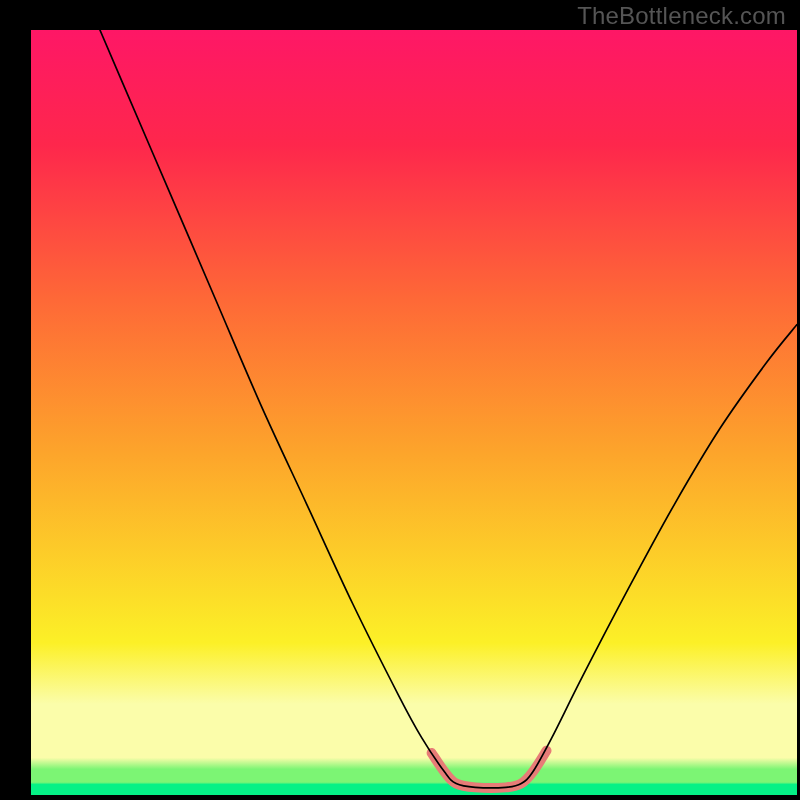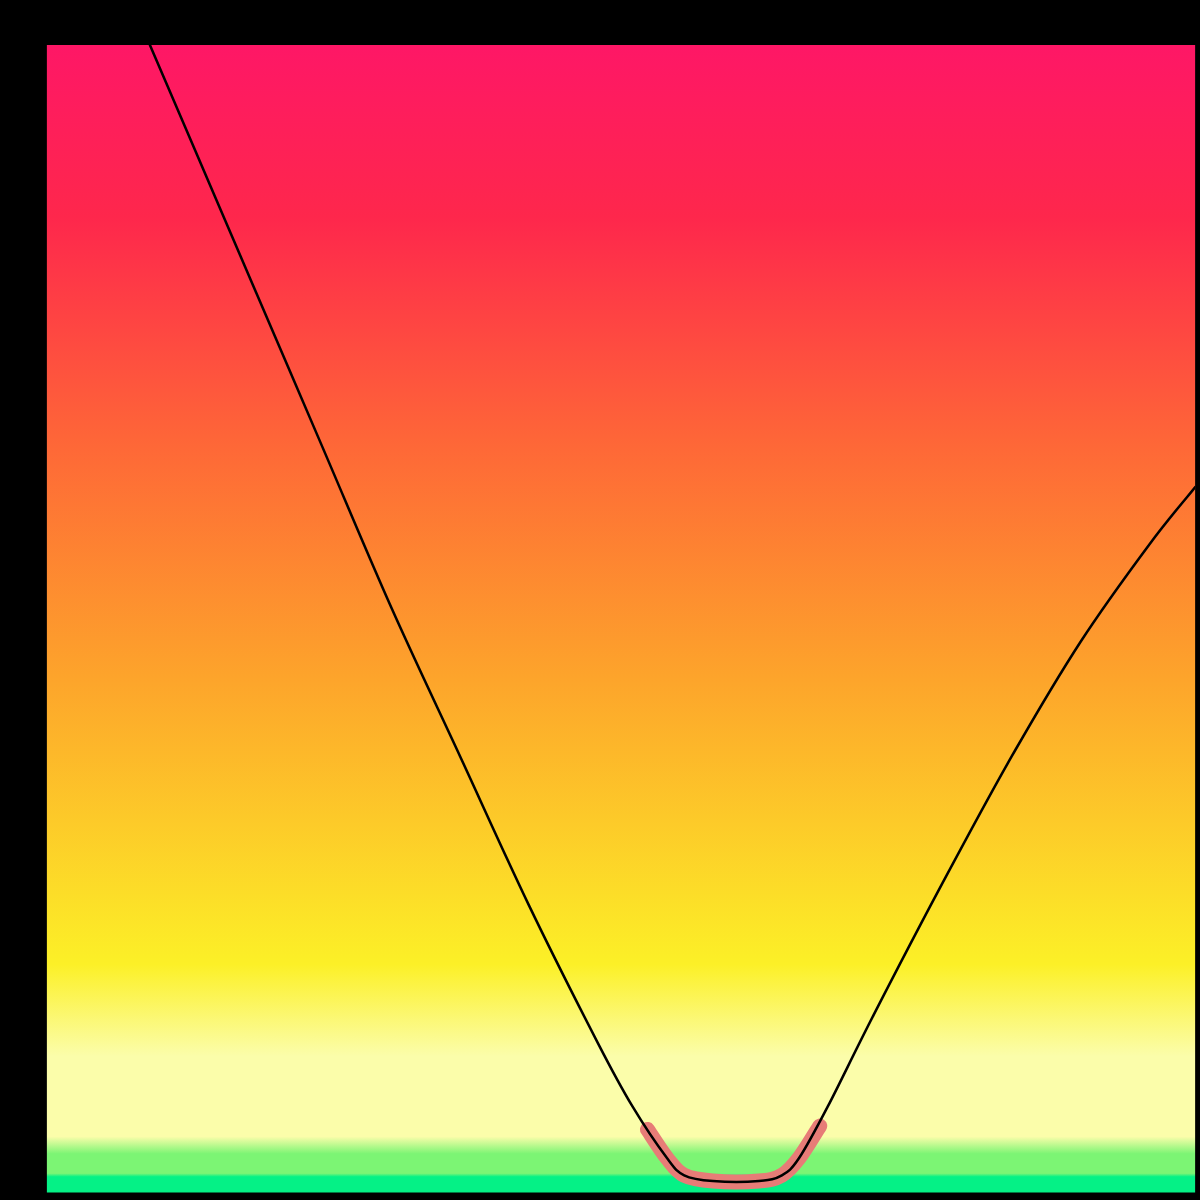--- a/index.html
+++ b/index.html
@@ -62,13 +62,14 @@
             <stop offset="100.00%" stop-color="#FE1766"></stop>
           </linearGradient>
       </defs>
       <rect x="0" y="0" width="100" height="100" fill="url(#bg-grad)"></rect>
     </svg>
     <svg class="curves" id="curve-svg" preserveAspectRatio="none" viewBox="0 0 100 100">
       <path id="highlight-path" fill="none" stroke-width="1.3" stroke-linecap="round" stroke-linejoin="round" d="M 52.300 94.500 C 52.583 94.917, 53.467 96.333, 54.000 97.000 C 54.533 97.667, 54.833 98.167, 55.500 98.500 C 56.167 98.833, 56.917 98.917, 58.000 99.000 C 59.083 99.083, 61.000 99.083, 62.000 99.000 C 63.000 98.917, 63.417 98.833, 64.000 98.500 C 64.583 98.167, 64.950 97.717, 65.500 97.000 C 66.050 96.283, 67.000 94.667, 67.300 94.200" stroke="#E77C77"></path>
       <path id="curve-path" fill="none" stroke-width="0.22" stroke-linecap="round" stroke-linejoin="round" d="M 9.000 0.000 C 9.500 1.167, 10.500 3.500, 12.000 7.000 C 13.500 10.500, 16.000 16.333, 18.000 21.000 C 20.000 25.667, 22.000 30.333, 24.000 35.000 C 26.000 39.667, 28.000 44.500, 30.000 49.000 C 32.000 53.500, 34.000 57.667, 36.000 62.000 C 38.000 66.333, 40.000 70.833, 42.000 75.000 C 44.000 79.167, 46.500 84.083, 48.000 87.000 C 49.500 89.917, 50.000 90.833, 51.000 92.500 C 52.000 94.167, 53.250 96.000, 54.000 97.000 C 54.750 98.000, 54.833 98.167, 55.500 98.500 C 56.167 98.833, 56.917 98.917, 58.000 99.000 C 59.083 99.083, 61.000 99.083, 62.000 99.000 C 63.000 98.917, 63.417 98.833, 64.000 98.500 C 64.583 98.167, 64.833 98.000, 65.500 97.000 C 66.167 96.000, 66.917 94.583, 68.000 92.500 C 69.083 90.417, 70.333 87.750, 72.000 84.500 C 73.667 81.250, 76.000 76.750, 78.000 73.000 C 80.000 69.250, 82.000 65.500, 84.000 62.000 C 86.000 58.500, 88.000 55.083, 90.000 52.000 C 92.000 48.917, 94.333 45.750, 96.000 43.500 C 97.667 41.250, 99.333 39.333, 100.000 38.500" stroke="#000000"></path>
     </svg>
   </div>
+  <div class="watermark">TheBottleneck.com</div>
 </div>
 
 </body></html>

